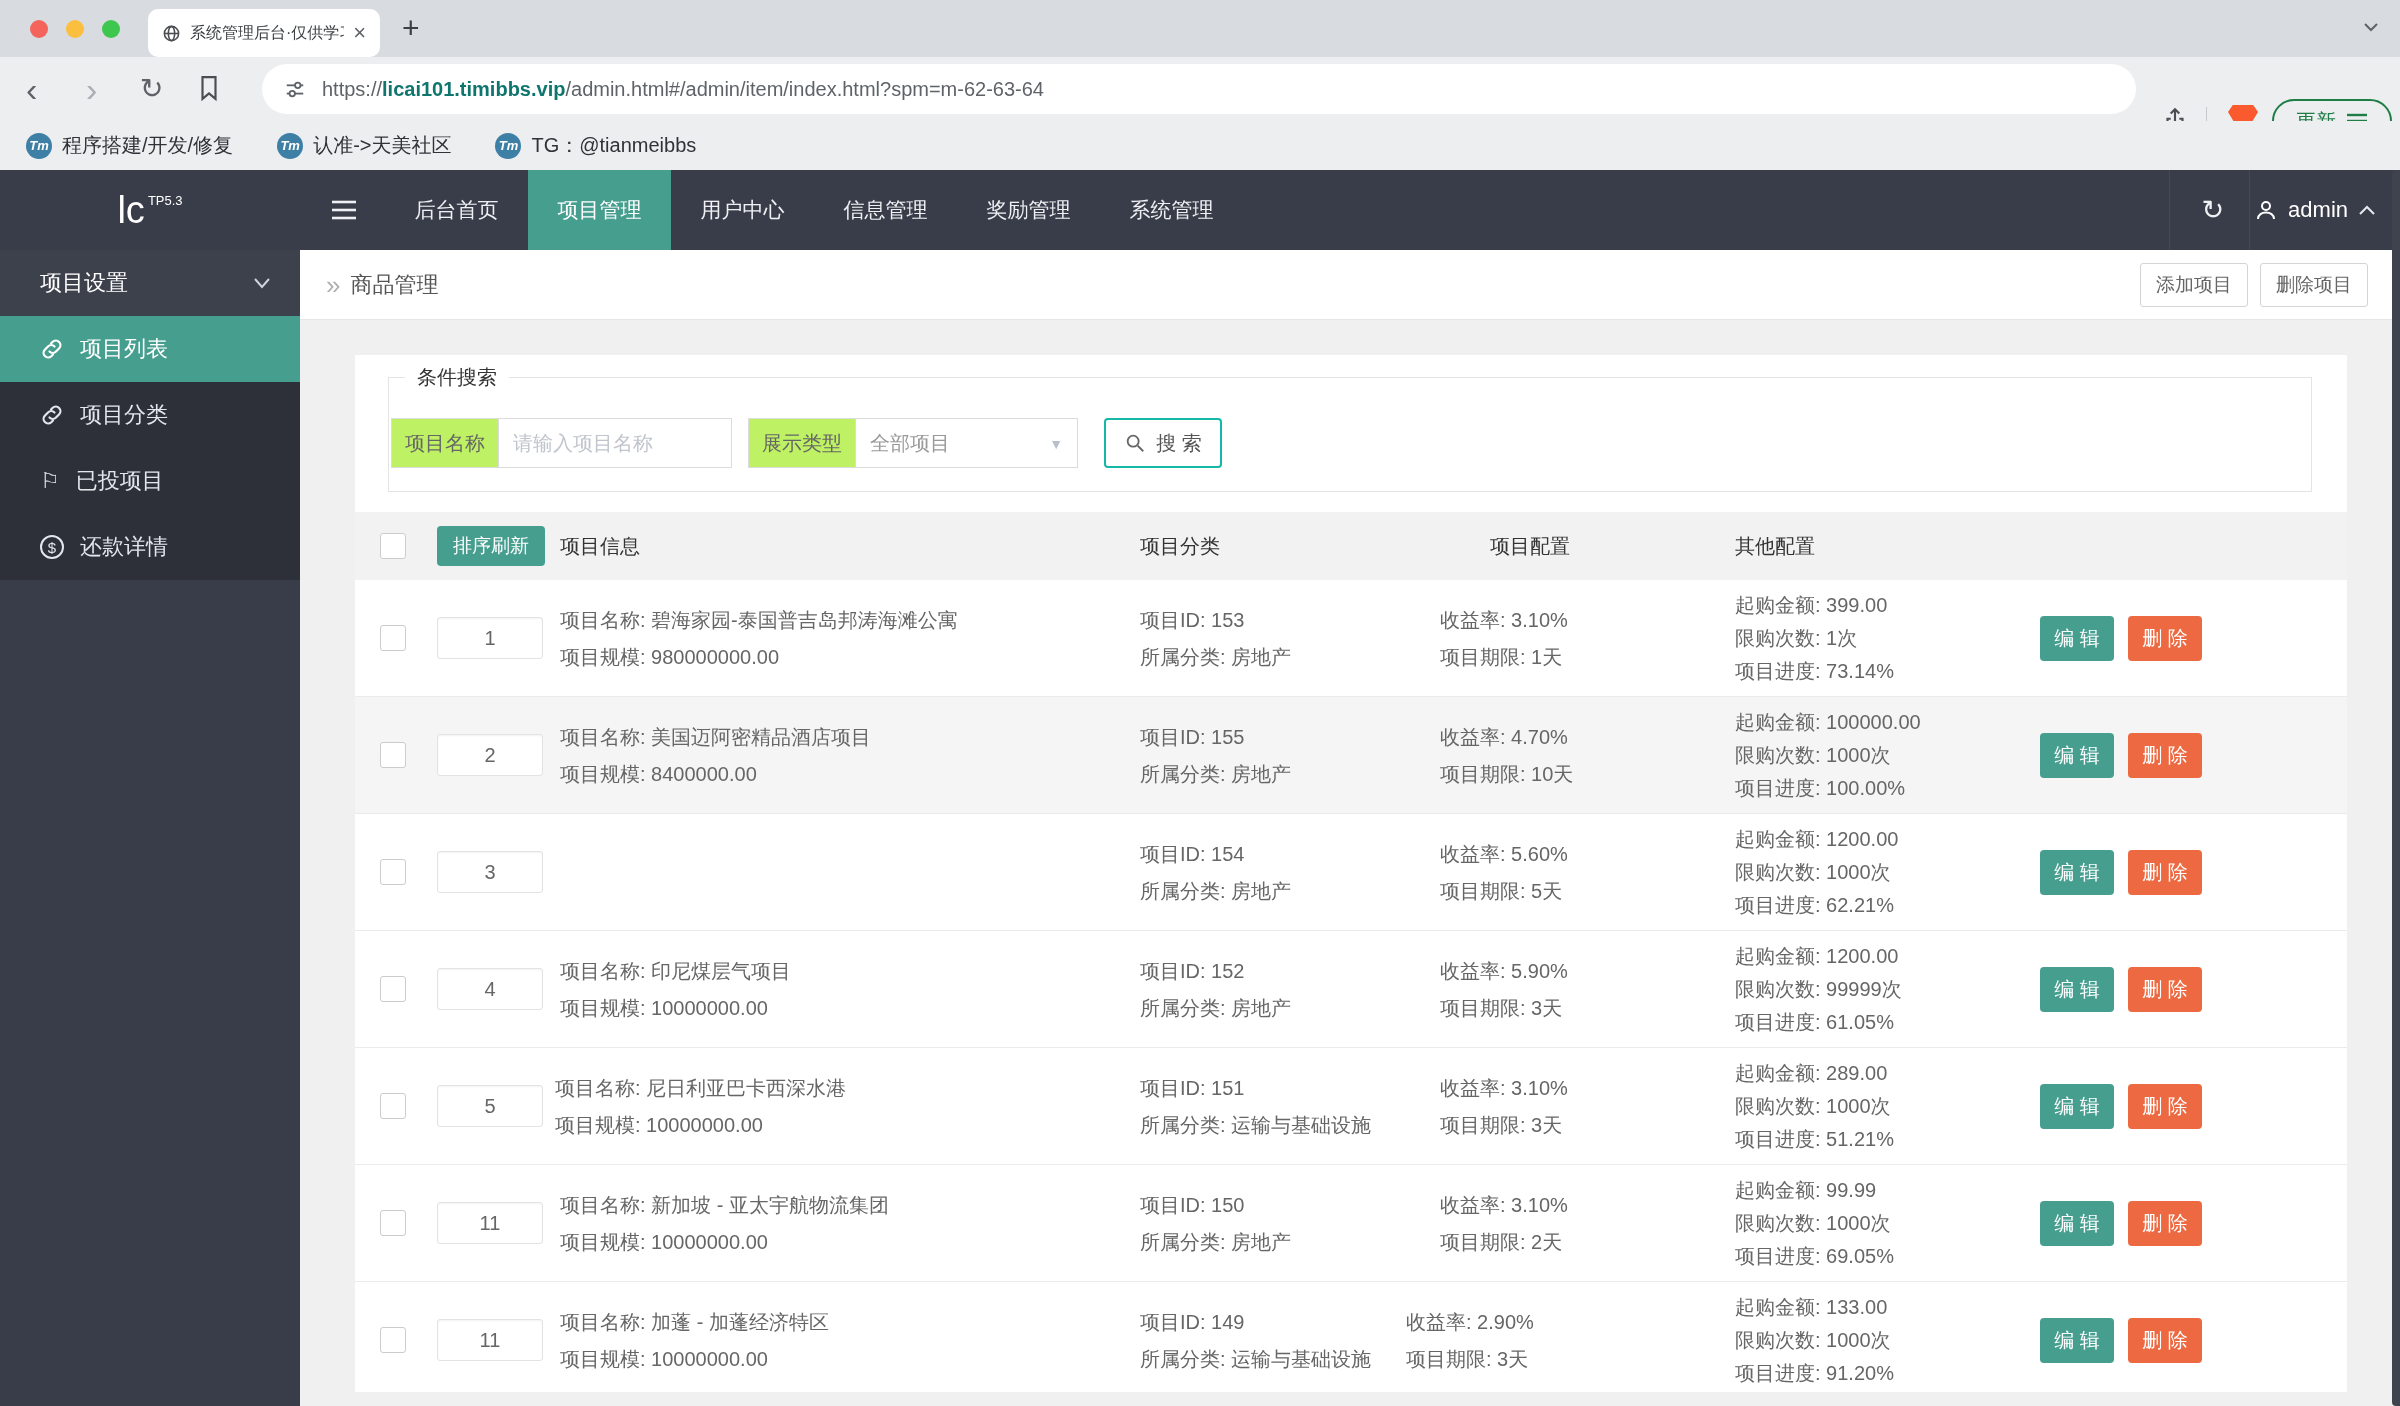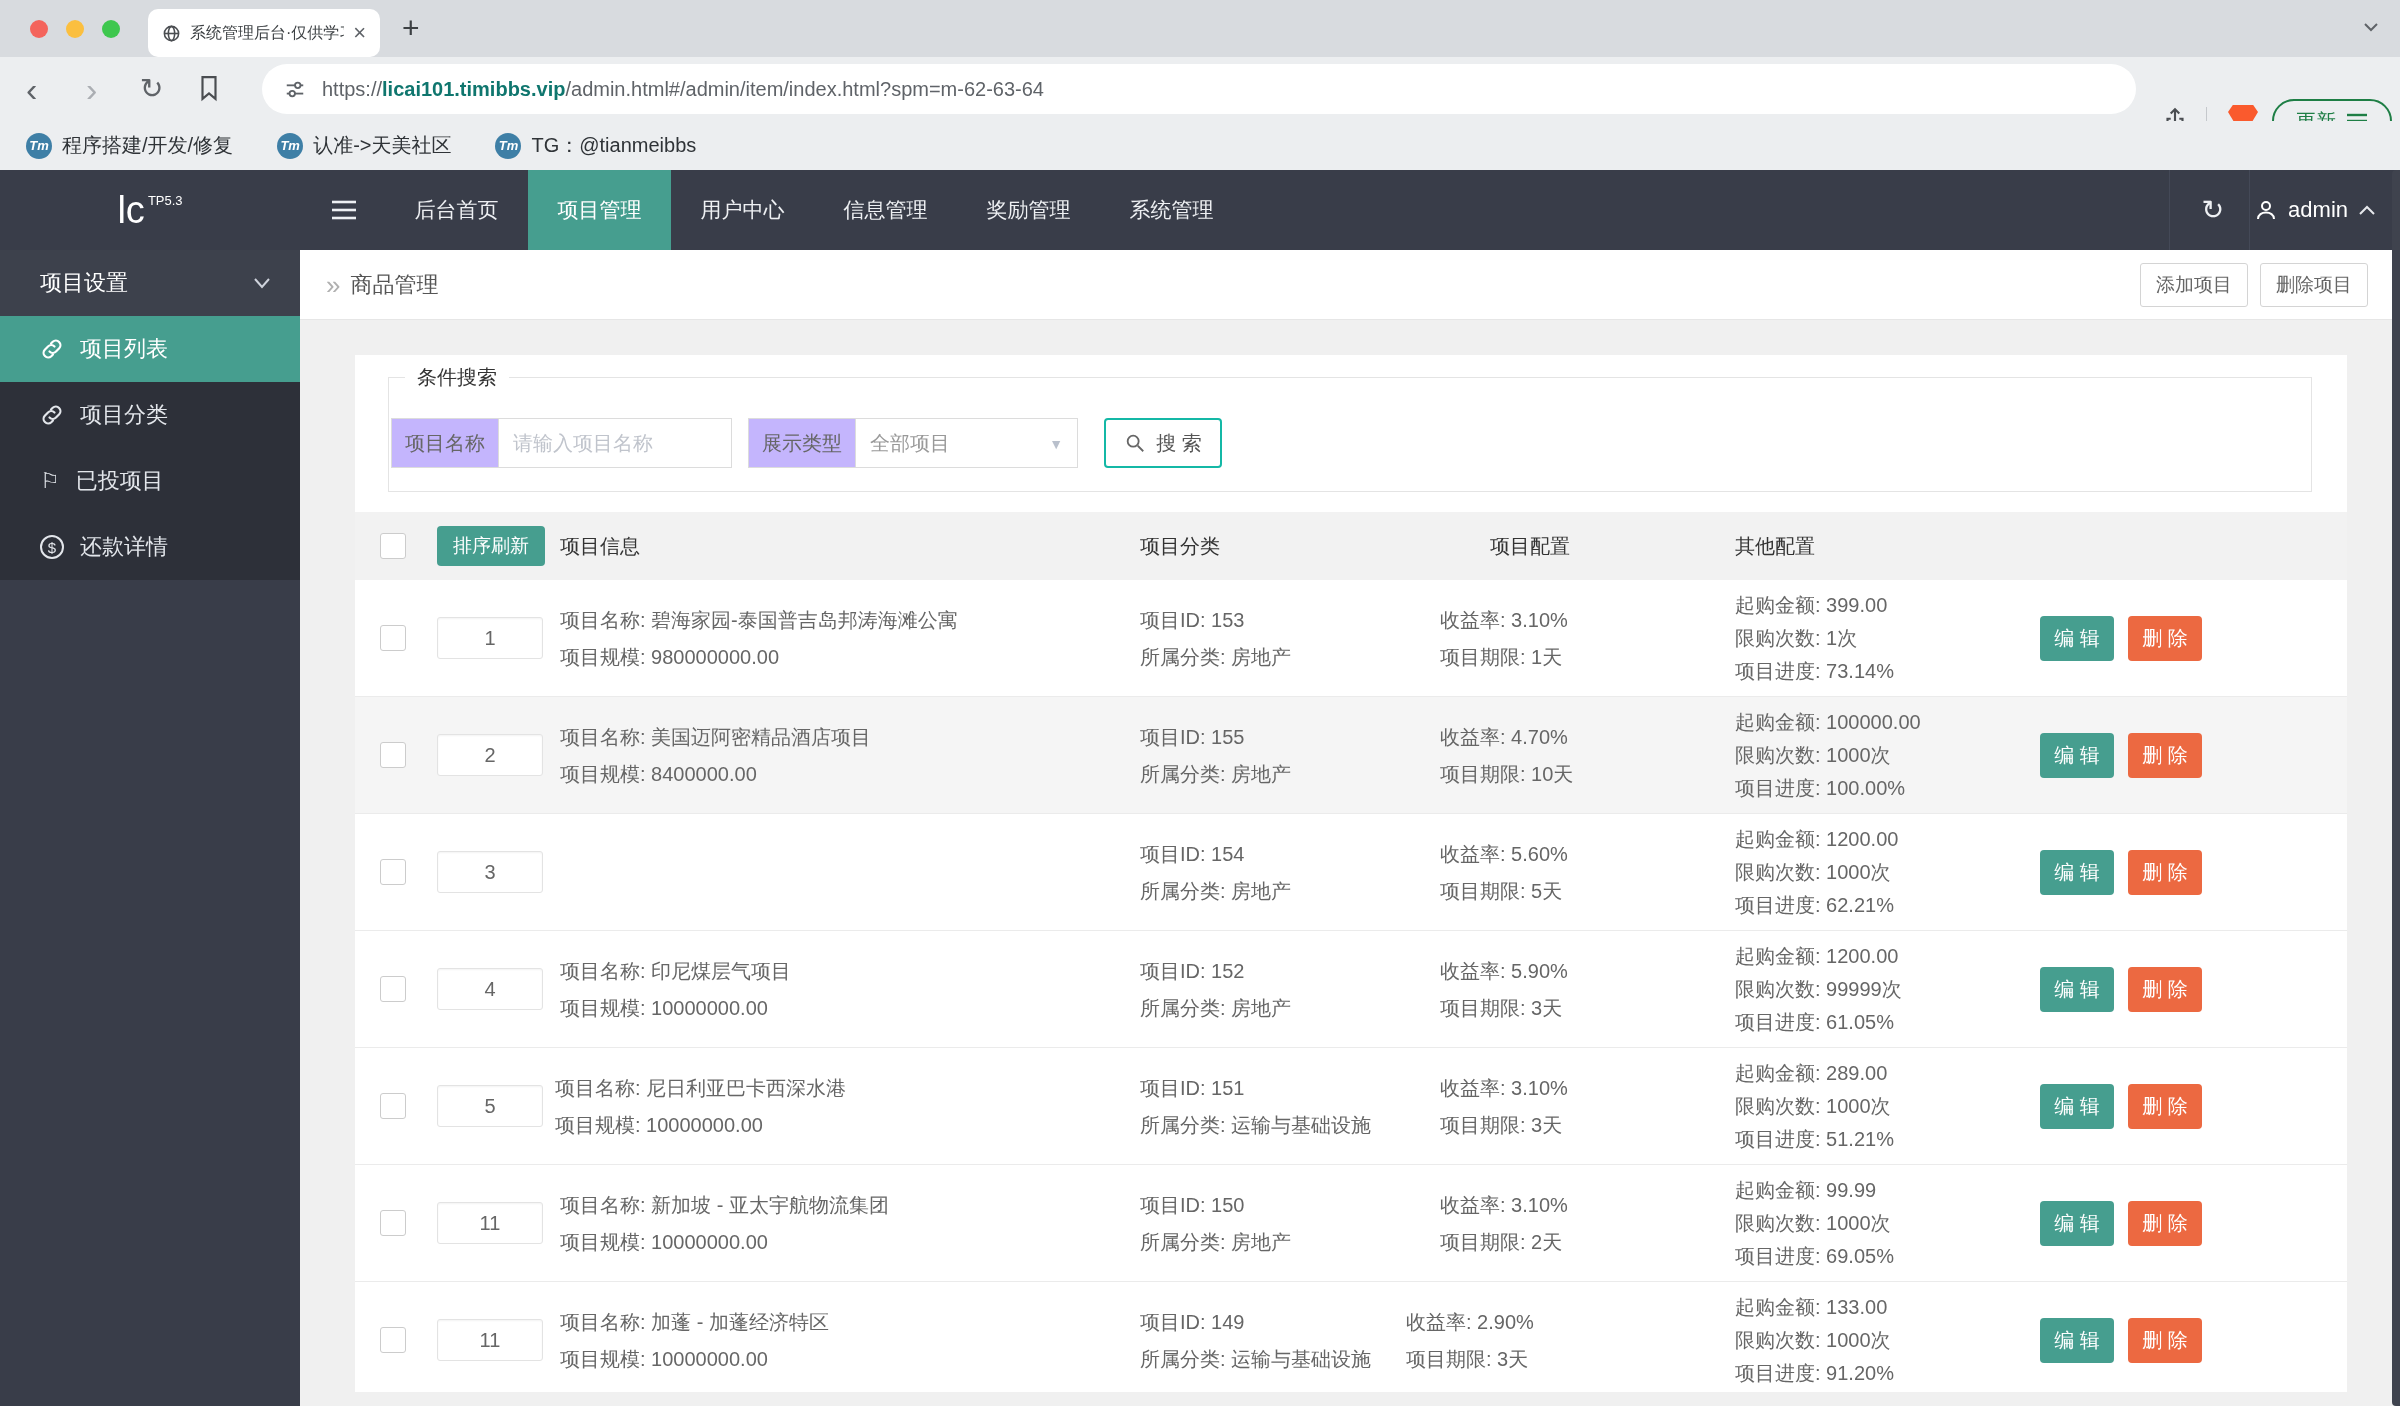--- a/index.html
+++ b/index.html
@@ -60,21 +60,21 @@
   .main-header{position:absolute;left:300px;top:250px;right:0;height:70px;background:#fff;border-bottom:1px solid #e6e6e6;}
   .crumb{position:absolute;left:26px;top:0;height:70px;display:flex;align-items:center;gap:10px;}
   .crumb-gl{font-size:26px;color:#b0b0b0;} .crumb-t{font-size:22px;color:#555;}
   .hbtn{position:absolute;top:13px;width:108px;height:44px;background:#fff;border:1px solid #d4d4d4;border-radius:3px;font-size:19px;color:#666;cursor:pointer;}
   .hbtn.add{right:152px;} .hbtn.del{right:32px;}
 
   
   .card{position:absolute;left:355px;top:355px;width:1992px;height:1037px;background:#fff;overflow:hidden;}
   .fieldset{position:absolute;left:33px;top:22px;width:1924px;height:115px;border:1px solid #e4e4e4;}
   .legend{position:absolute;left:16px;top:-14px;background:#fff;padding:0 12px;font-size:20px;color:#333;}
-  .ig-label{position:absolute;top:63px;height:50px;background:#c4b5fd;border:1px solid #dcdcdc;
+  .ig-label{position:absolute;top:63px;height:50px;background:#bef264;border:1px solid #dcdcdc;
             display:flex;align-items:center;justify-content:center;font-size:20px;color:#666;}
   .ig-input{position:absolute;top:63px;height:50px;border:1px solid #dcdcdc;border-left:none;padding:0 14px;font-size:20px;color:#333;background:#fff;outline:none;}
   .ig-input::placeholder{color:#c0c4cc;}
   .ig-select{position:absolute;top:63px;height:50px;border:1px solid #dcdcdc;border-left:none;background:#fff;
              display:flex;align-items:center;padding:0 14px;font-size:20px;color:#999;}
   .caret{position:absolute;right:14px;top:17px;font-size:14px;color:#b9c0cc;}
   .searchbtn{position:absolute;left:749px;top:63px;width:118px;height:50px;border:2px solid #14b8a6;border-radius:4px;background:#fff;
              font-size:20px;color:#555;display:flex;align-items:center;justify-content:center;gap:10px;cursor:pointer;}
 
   .thead{position:absolute;left:0;top:157px;width:100%;height:68px;background:#f2f2f2;}

